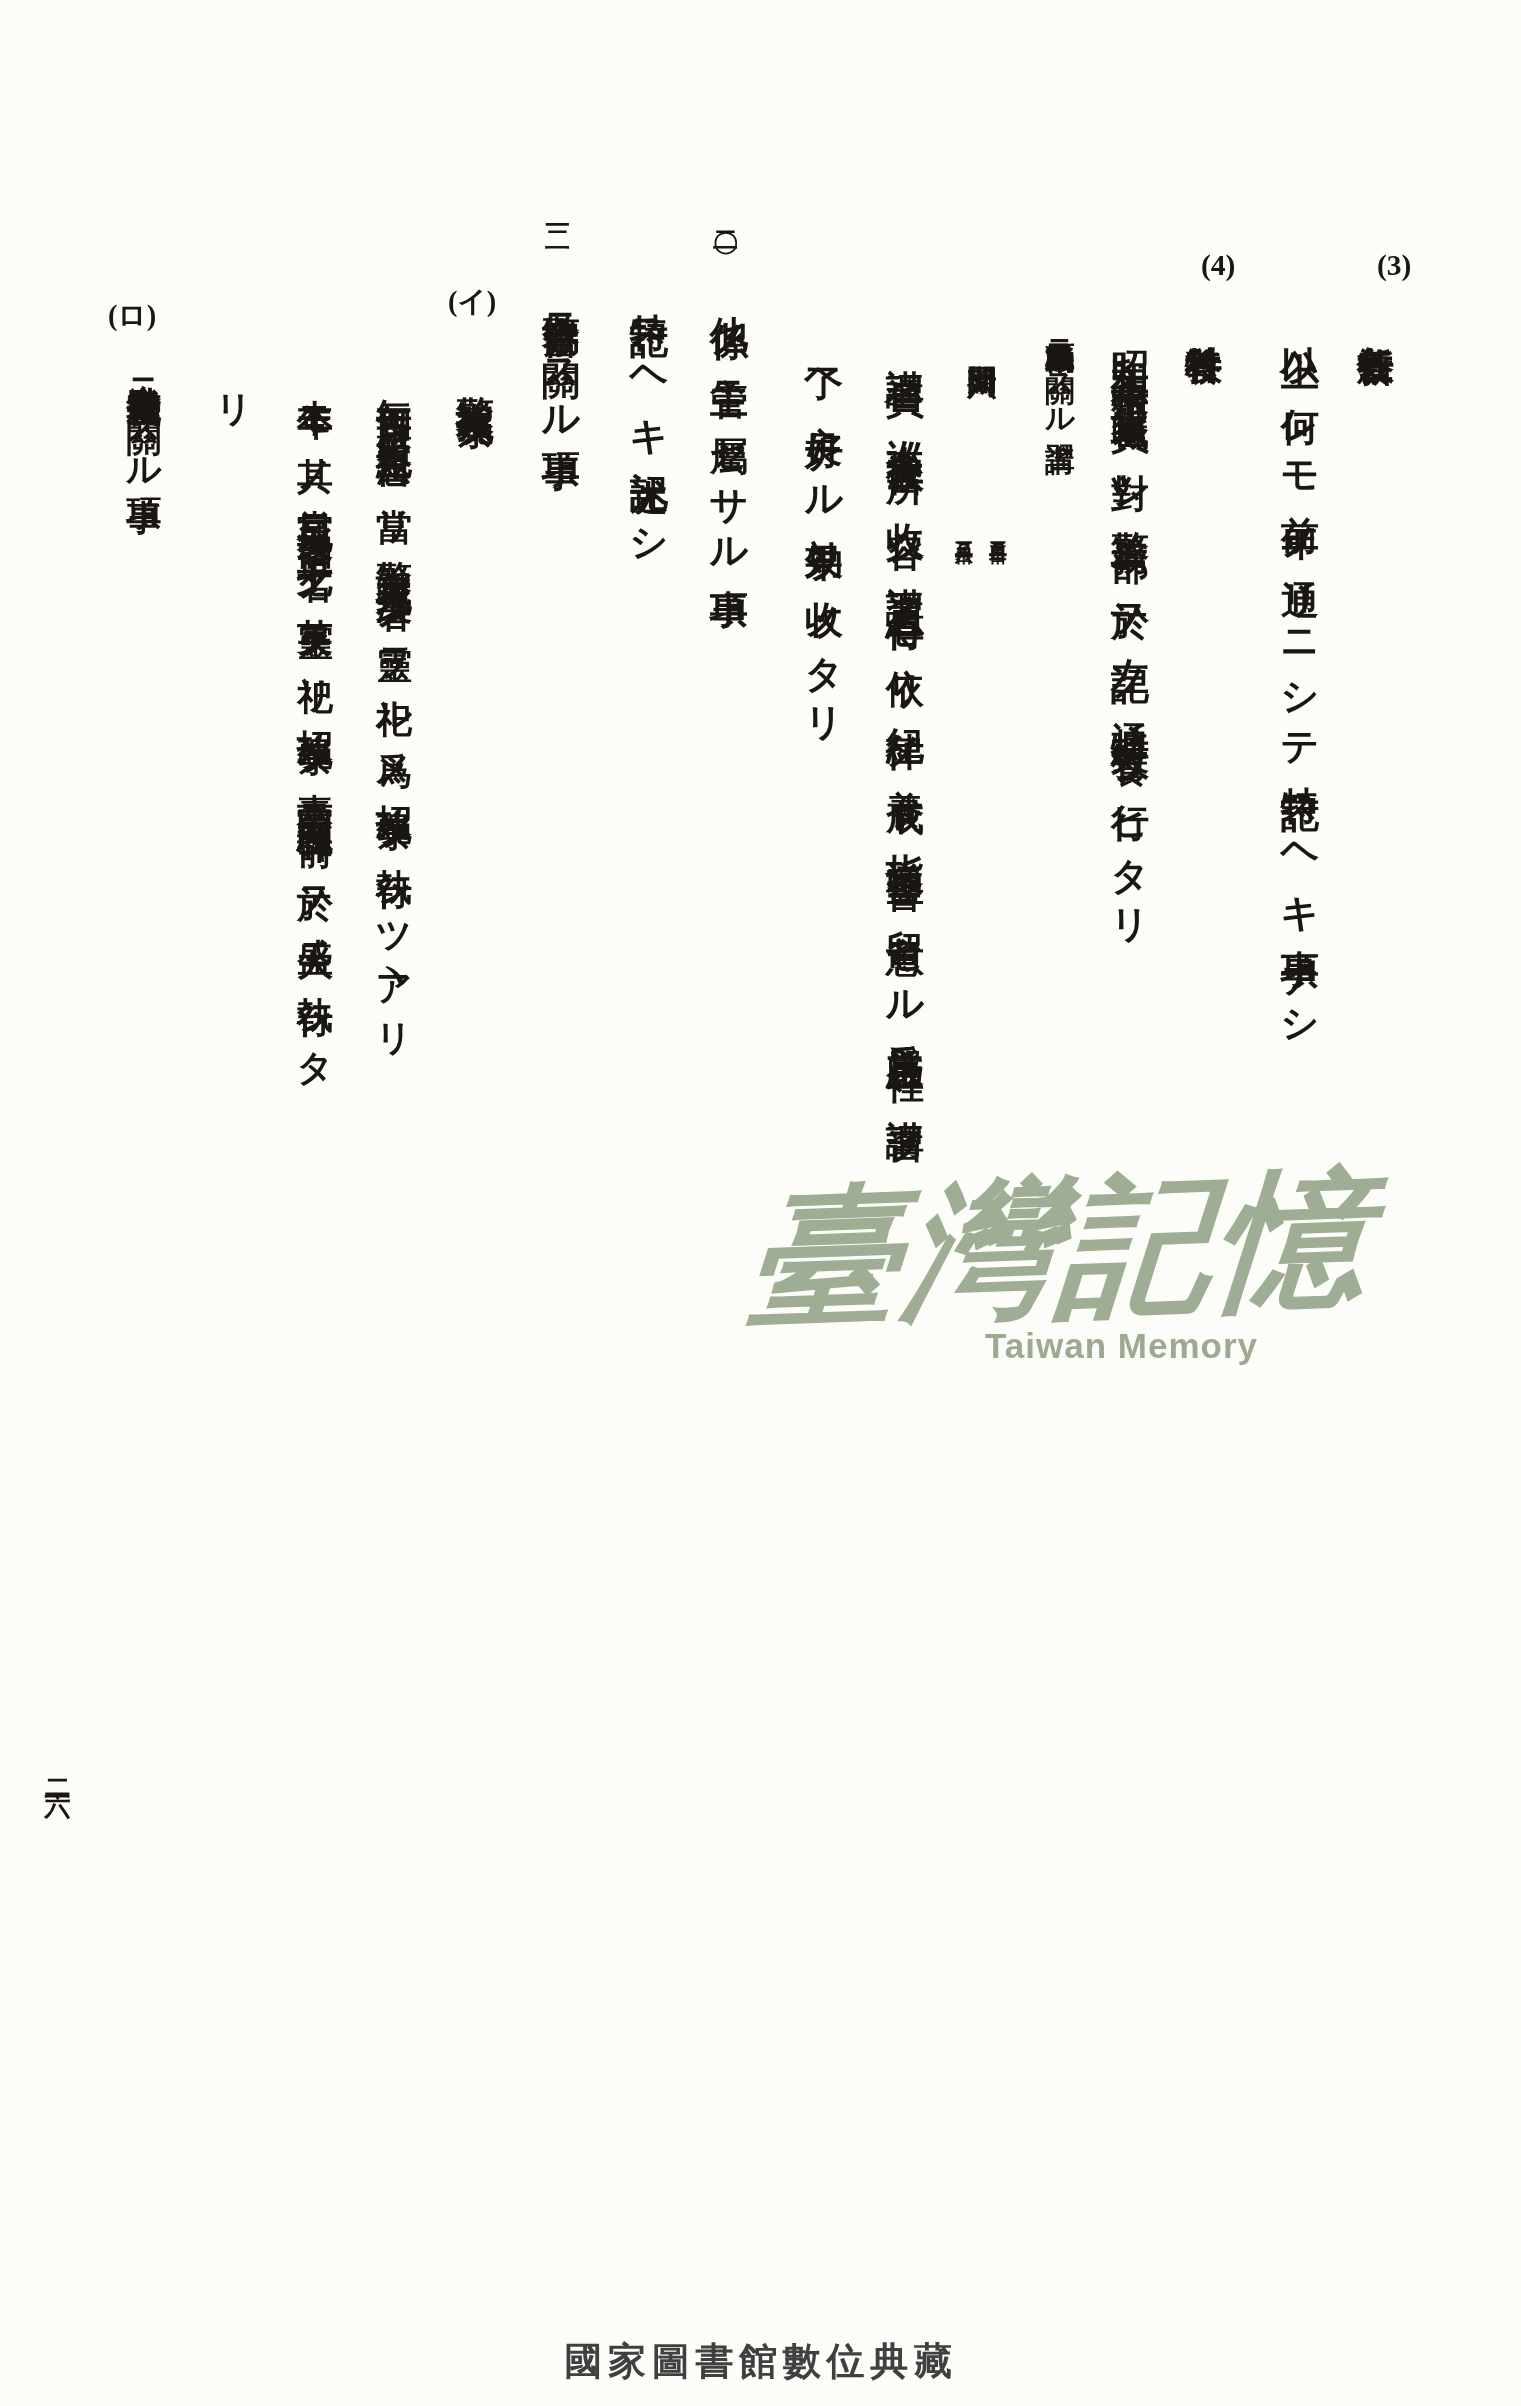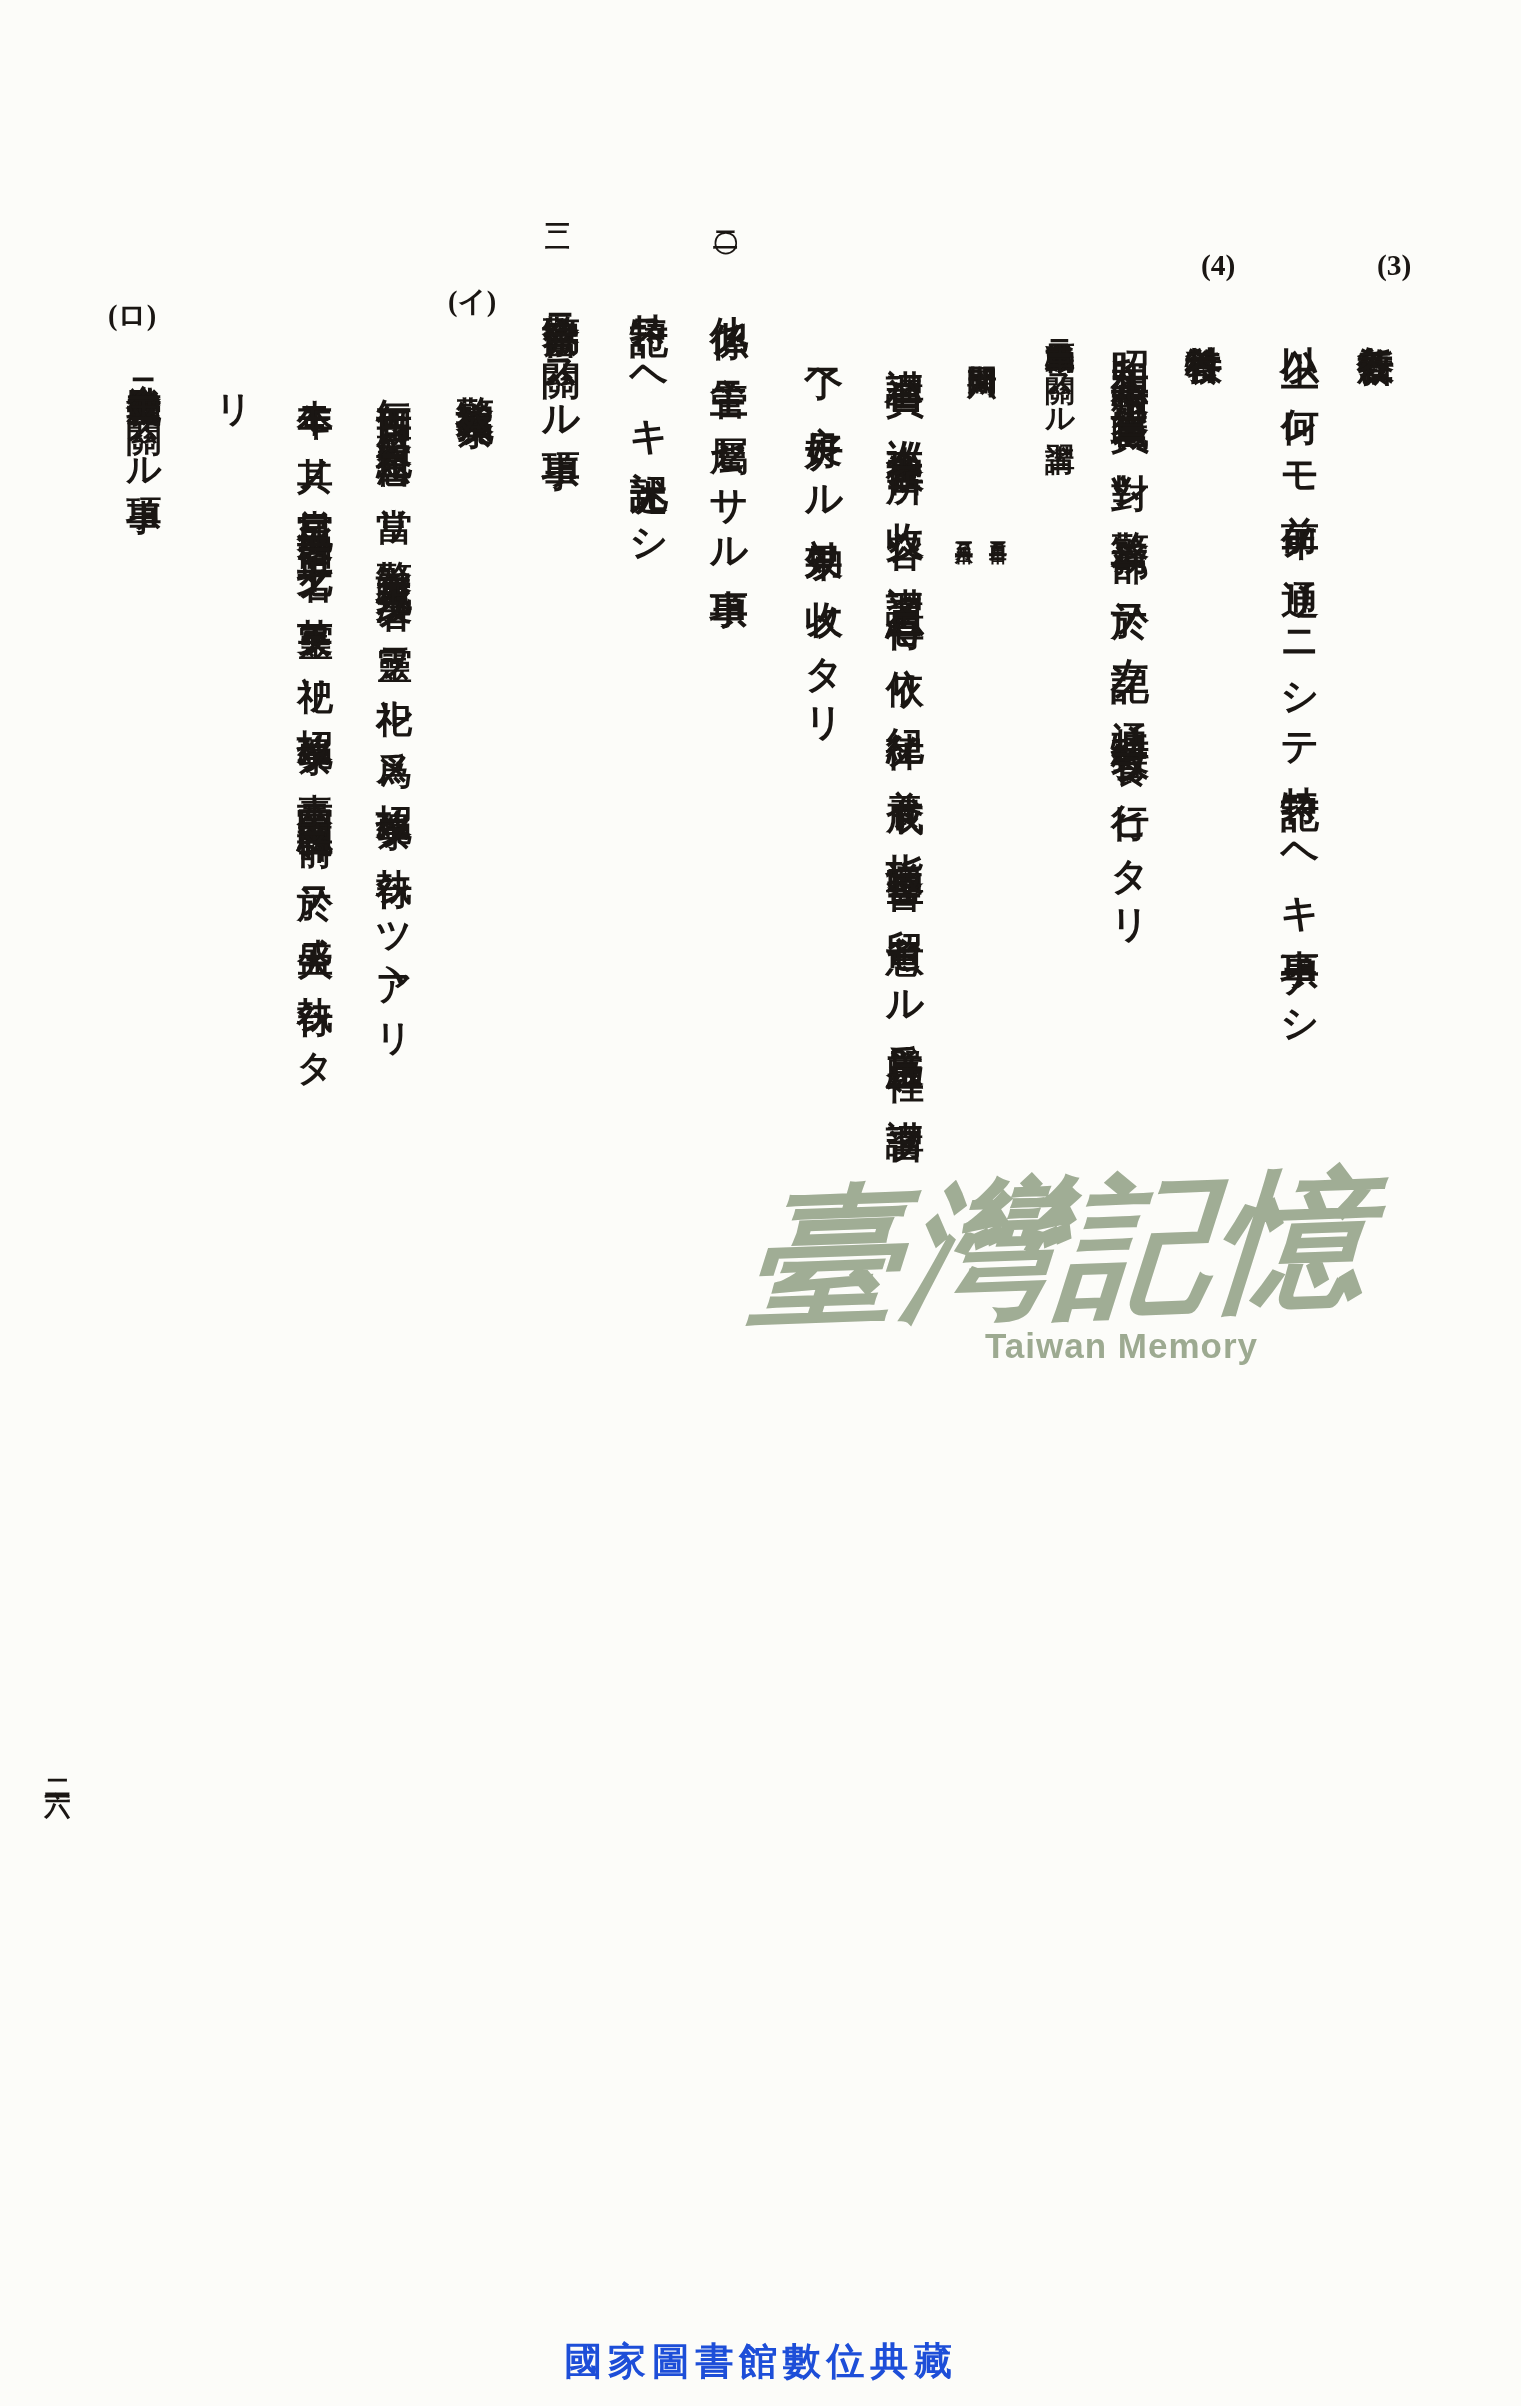--- a/index.html
+++ b/index.html
@@ -27,21 +27,21 @@
   }
   .watermark-subtitle {
     position:absolute; left:985px; top:1328px; z-index:1;
     font-family:"Liberation Sans","DejaVu Sans",sans-serif; font-weight:700;
     font-size:35px; letter-spacing:1px; line-height:1;
     color:#8d9c80; opacity:.85;
   }
   .footer-caption {
     position:absolute; left:50%; top:2336px; transform:translateX(-50%);
     z-index:2; font-size:38px; letter-spacing:5.7px; font-weight:600;
-    color:#1d4ed8; white-space:nowrap;
+    color:#404040; white-space:nowrap;
   }
 </style>
 </head>
 <body>
 
 <div class="page">
 
   <div class="watermark-title">臺灣記憶</div>
   <div class="watermark-subtitle">Taiwan Memory</div>
 

